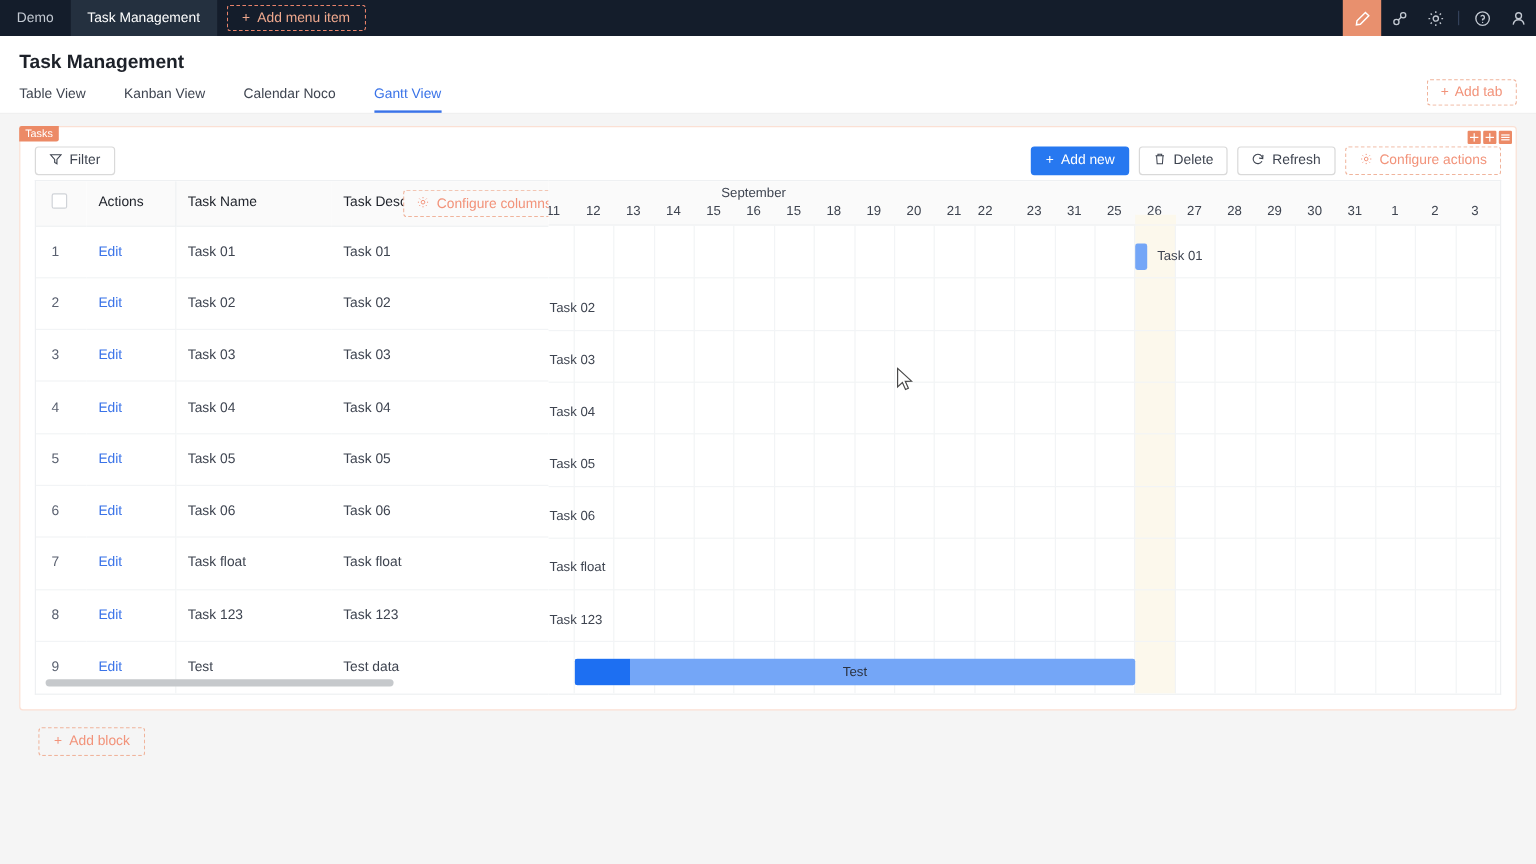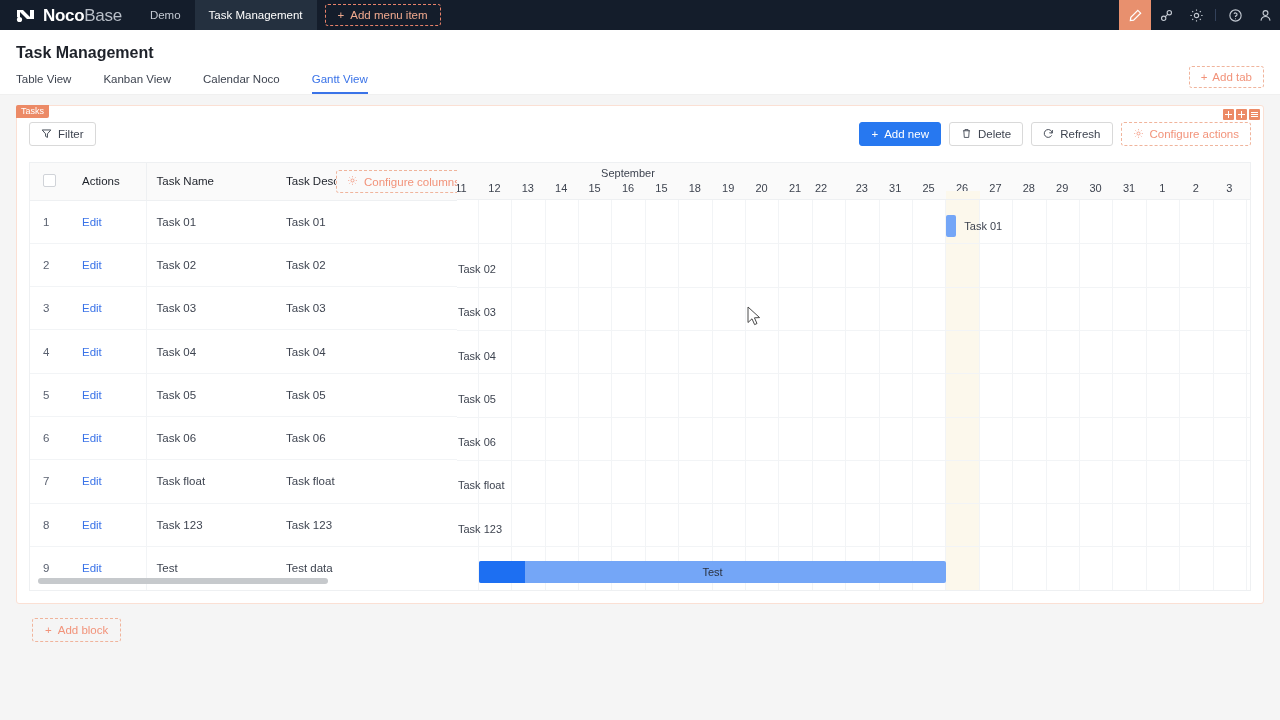--- a/index.html
+++ b/index.html
@@ -106,21 +106,21 @@
     width: 11px; height: 11px; background: #ec8a66;
     display: flex; flex-direction: column; align-items: center;
     justify-content: center; gap: 1px; cursor: pointer; border-radius: 1px;
     position: relative;
   }
   .tool-sq.plus::before { content: ""; position: absolute; width: 7px; height: 1px; background: #fff; }
   .tool-sq.plus::after  { content: ""; position: absolute; width: 1px; height: 7px; background: #fff; }
   .tool-sq i { width: 7px; height: 1px; background: #fff; display: block; }
 
   
-  .action-bar { display: flex; align-items: flex-start; margin-bottom: 16px; }
+  .action-bar { display: flex; align-items: flex-start; margin-bottom: 4px; }
   .btn {
     display: inline-flex; align-items: center; gap: 6px;
     height: 24px; padding: 0 11px;
     border: 1px solid #d9d9d9; border-radius: 3px;
     background: #fff; color: #3e4450;
     font-size: 11.5px; cursor: pointer; white-space: nowrap;
     font-family: "Liberation Sans", sans-serif;
   }
   .btn.primary { background: #2778f0; border-color: #2778f0; color: #fff; }
   .btn.dashed-orange {
@@ -218,29 +218,20 @@
     padding: 5px 12px; cursor: pointer; white-space: nowrap;
   }
 
   
   .cursor { position: absolute; z-index: 99; pointer-events: none; }
 </style>
 </head>
 <body>
 
 <div class="topnav">
-  <div class="logo-wrap">
-    <span class="logo-mark">
-      <svg width="22" height="16" viewBox="0 0 22 16">
-        <path d="M3 10 L3 3 L9 3 L16 10 L16 3 L20 3 L20 12 L13 12 L6 5 L6 12 Z" fill="#ffffff"></path>
-        <circle cx="5.5" cy="12.5" r="2.6" fill="#ffffff"></circle>
-      </svg>
-    </span>
-    <span class="logo-text"><span>Noco</span><span class="dim">Base</span></span>
-  </div>
 
   <div class="nav-item">Demo</div>
   <div class="nav-item active">Task Management</div>
 
   <div class="add-menu-item">
     <span>+</span>
     <span>Add menu item</span>
   </div>
 
   <div class="nav-right">

